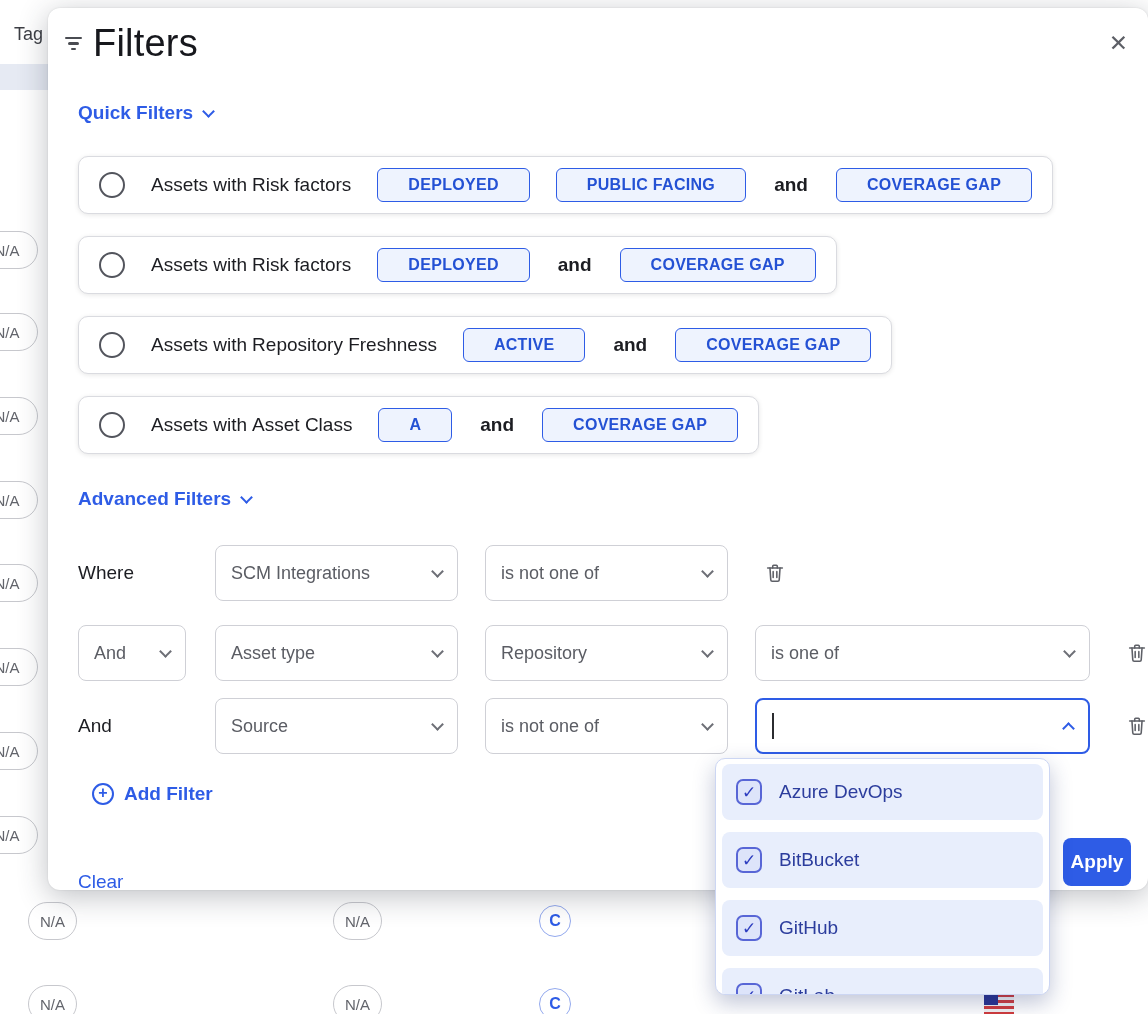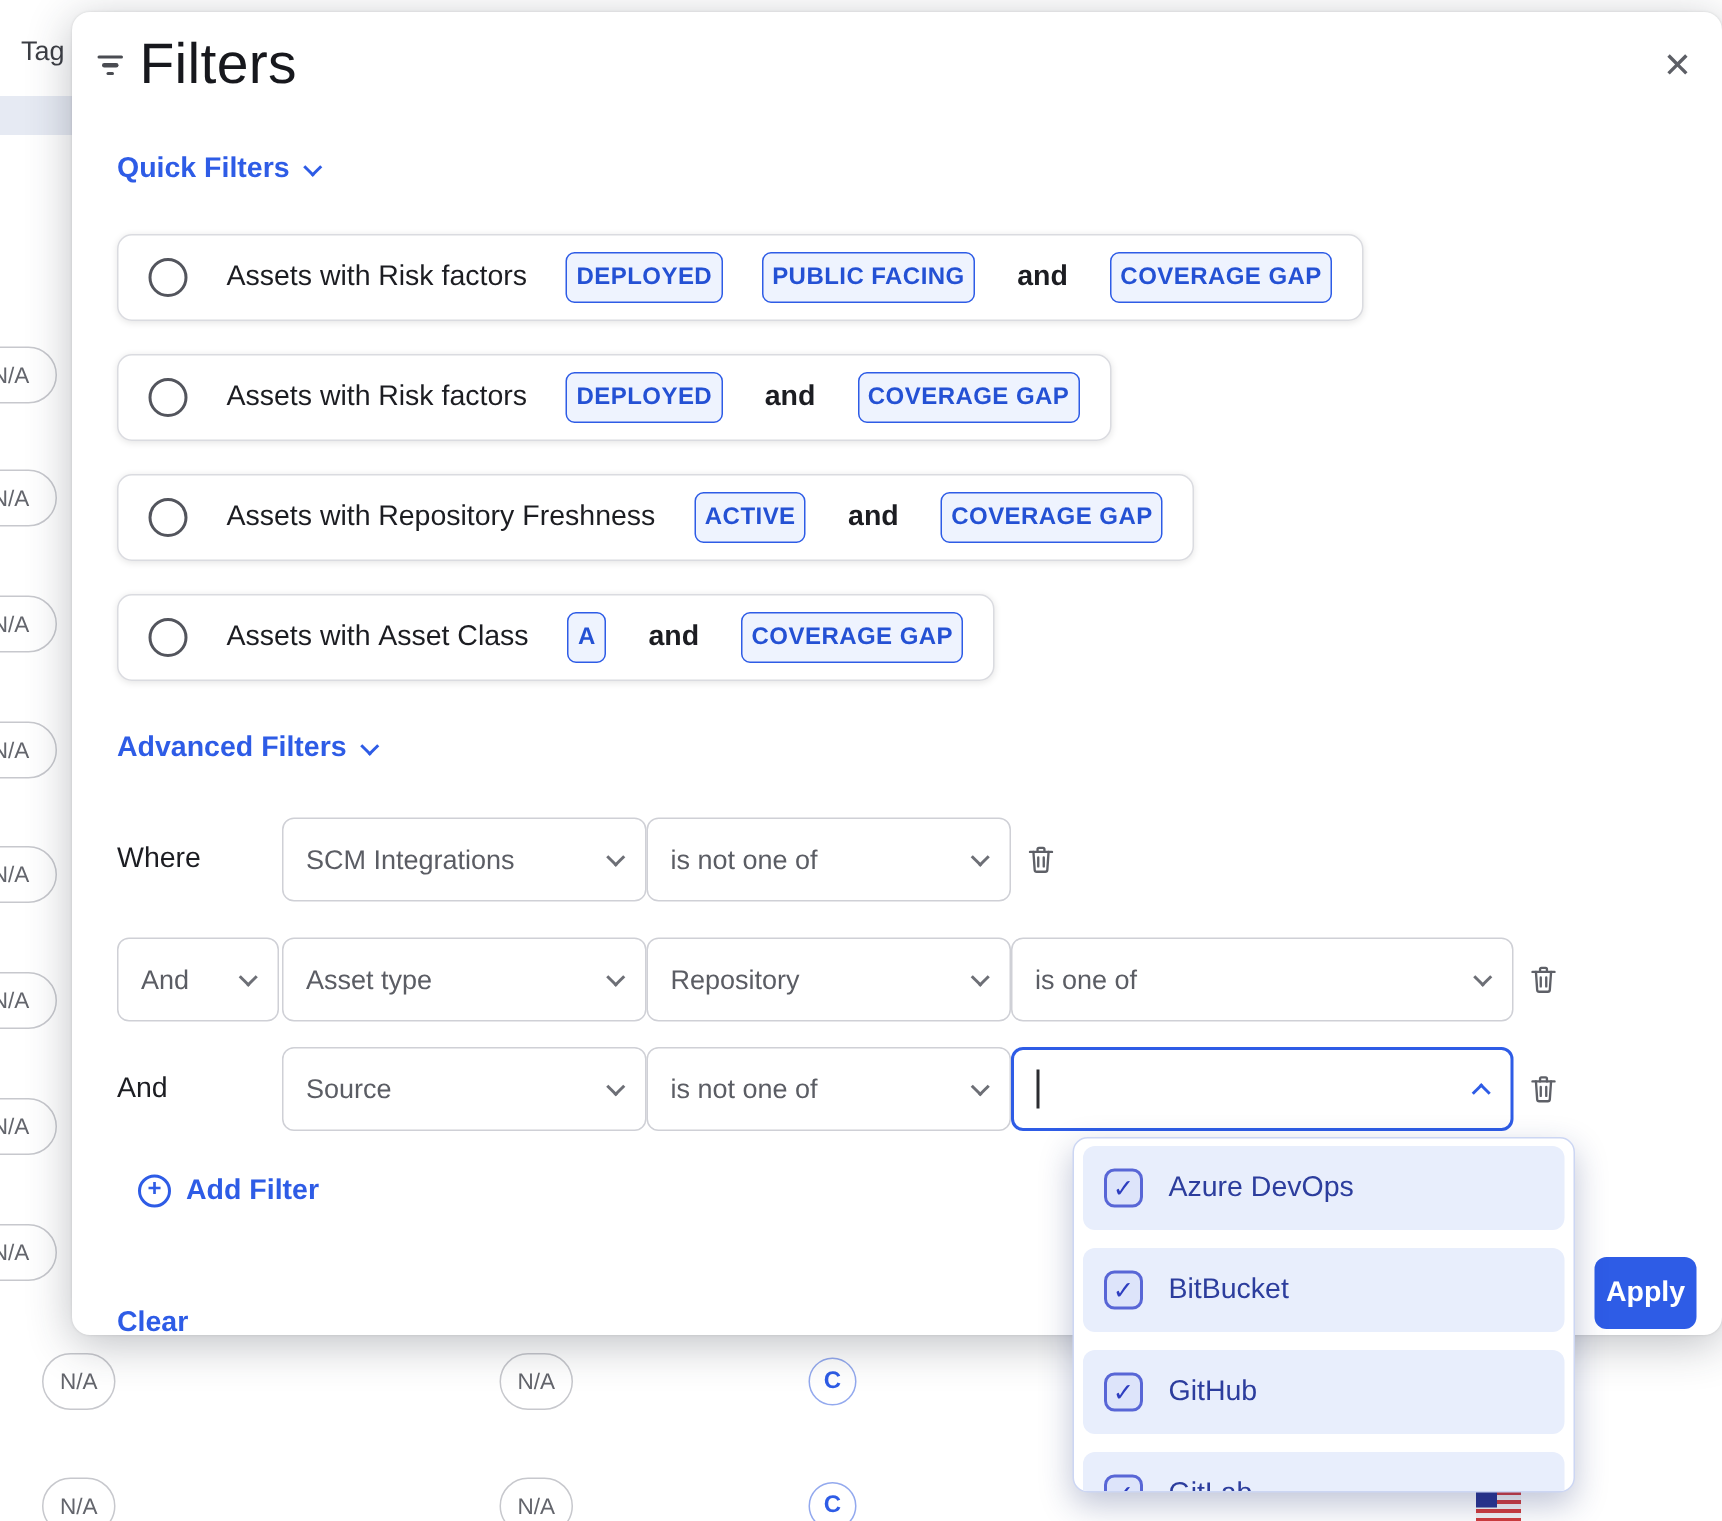--- a/index.html
+++ b/index.html
@@ -63,27 +63,27 @@
     height:58px; padding:10px 20px; margin-top:0; margin-bottom:22px;
     border:1px solid #dadbe0; border-radius:10px; background:#fff;
     box-shadow:0 1px 5px rgba(0,0,0,.10); cursor:pointer;
   }
   .qcard.first { margin-top:31px; }
   .radio { width:26px; height:26px; border:2px solid #53555d; border-radius:50%; flex:none; background:#fff; }
   .qtext { font-size:19px; color:#1c1d22; display:flex; gap:5px; white-space:nowrap; }
   .qtext b { font-weight:400; }
   .chip {
     border:1.5px solid #2e5ce6; background:#eef3fe; color:#2451d4;
-    font-weight:700; font-size:16px; padding:6px 6px; border-radius:6px;
+    font-weight:700; font-size:16px; padding:6px 30px; border-radius:6px;
     letter-spacing:.3px; line-height:1.2; white-space:nowrap;
   }
   .conj { font-weight:700; font-size:19px; color:#1c1d22; margin:0 2px; }
 
   
-  .afrow { display:grid; grid-template-columns:110px 243px 243px 335px 40px; column-gap:0;
+  .afrow { display:grid; grid-template-columns:110px 243px 243px 335px 40px; column-gap:27px;
     align-items:center; height:56px; }
   .afrow.r1 { margin-top:34px; }
   .afrow.r2 { margin-top:24px; }
   .afrow.r3 { margin-top:17px; }
   .conn-label { font-size:19px; color:#1c1d22; }
   .select {
     height:56px; border:1px solid #cfd0d6; border-radius:8px; background:#fff;
     display:flex; align-items:center; justify-content:space-between;
     padding:0 15px; font-size:18px; color:#5b5d64; cursor:pointer;
   }
@@ -94,21 +94,21 @@
     display:flex; align-items:center; justify-content:center; width:40px; height:40px; }
 
   .add-filter { display:flex; width:max-content; align-items:center; gap:10px;
     color:#2e5ce6; font-weight:700; font-size:19px; margin-top:27px; margin-left:14px;
     cursor:pointer; height:25px; }
   .plus-circle { width:22px; height:22px; border:2px solid #2e5ce6; border-radius:50%;
     display:flex; align-items:center; justify-content:center; font-size:16px; font-weight:700;
     line-height:1; padding-bottom:1px; flex:none; }
 
   .footer { display:flex; align-items:center; justify-content:space-between; margin-top:32px; height:48px; }
-  .clear-btn { color:#2e5ce6; font-weight:700; font-size:19px; cursor:pointer;margin-top:39px; }
+  .clear-btn { color:#2e5ce6; font-weight:400; font-size:19px; cursor:pointer;margin-top:39px; }
   .apply-btn { background:#2e5ce6; color:#fff; border:none; border-radius:8px;
     font-weight:700; font-size:19px; width:68px; height:48px; cursor:pointer;
     font-family:inherit;text-align:center; }
 
   
   .dropdown {
     position:absolute; left:667px; top:750px; width:335px; height:237px;
     background:#fff; border:1px solid #ccd6f3; border-radius:10px;
     box-shadow:0 8px 22px rgba(30,45,110,.28);
     overflow:hidden; padding:5px 6px 0; z-index:30;

